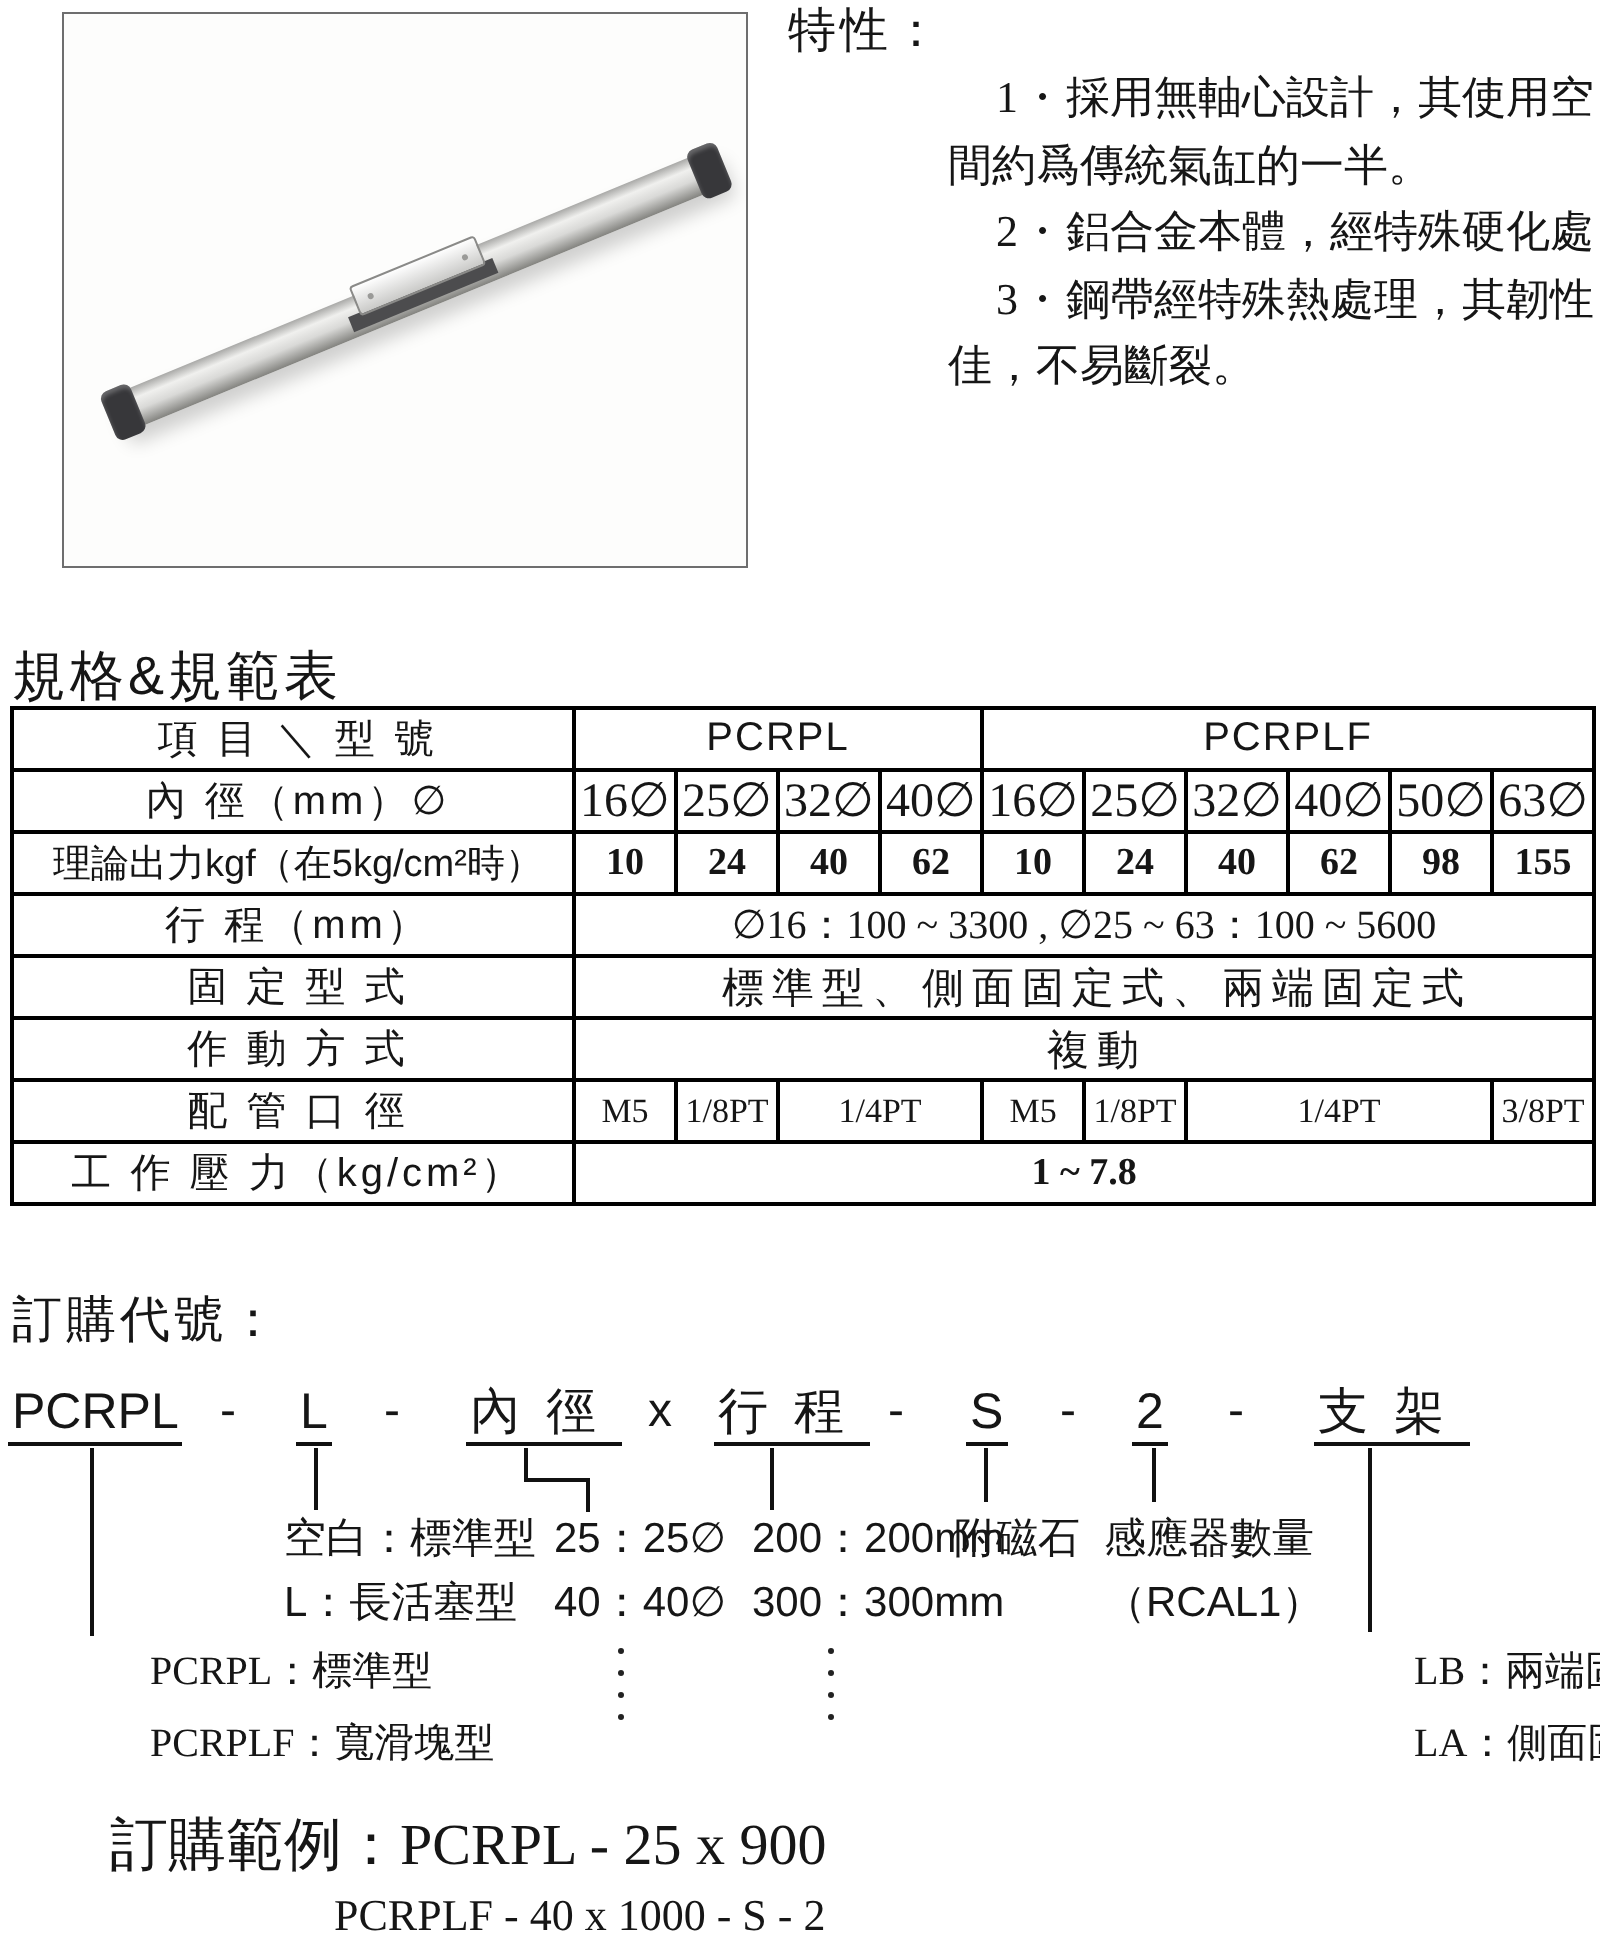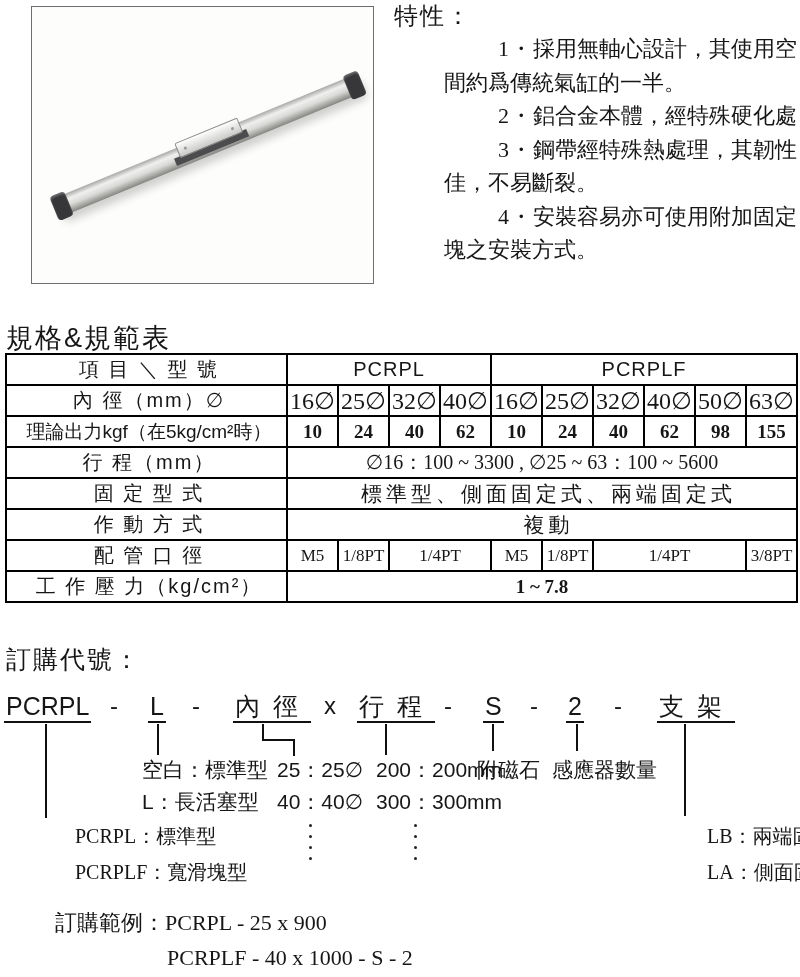--- a/index.html
+++ b/index.html
@@ -21,21 +21,21 @@
     background:linear-gradient(to bottom,#fefefe,#c9c9c7); border:1px solid #8a8a88; border-radius:2px; }
   .cyl-slider i { position:absolute; width:3px; height:3px; border-radius:50%; background:#9a9a98; }
 
   
   .features { position:absolute; left:394px; top:1px; width:404px;
     font-family:"Liberation Serif", serif; }
   .features-title { font-size:24px; line-height:31px; letter-spacing:2px; }
   .feat-item { font-size:22px; line-height:33.5px; }
   .feat-item .l1 { margin-left:104px; }
   .feat-item .no { letter-spacing:1px; }
-  .feat-item .l2 { margin-left:50px; }
+  .feat-item .l2 { margin-left:80px; }
 
   
   .spec-title { position:absolute; left:6px; top:320px; font-size:27px; letter-spacing:2px; }
   table.spec { position:absolute; left:5px; top:353px; width:791px;
     border-collapse:collapse; table-layout:fixed; }
   table.spec td { border:2px solid #000; text-align:center; vertical-align:middle;
     height:31px; overflow:hidden; white-space:nowrap; }
   td.lbl { text-align:left; padding-left:5px; font-size:20px; letter-spacing:2px; }
   td.lbl.tight { letter-spacing:0; font-size:19px; }
   .hdr-item { font-size:21px; letter-spacing:6px; text-align:center !important; }
@@ -51,21 +51,21 @@
     border-bottom:2px solid #111; padding:0 2px 1px 2px; }
   .code.cjk { letter-spacing:13px; padding-right:0; }
   .dash { position:absolute; top:692px; font-size:24px; line-height:28px; }
   .cline { position:absolute; background:#111; }
   .legend { position:absolute; font-size:21px; line-height:32px; white-space:nowrap; }
   .legend.small { font-size:20px; line-height:36px; font-family:"Liberation Serif", serif;margin-left:40px; }
   .vdots { position:absolute; display:flex; flex-direction:column; gap:8px; }
   .vdots i { width:3px; height:3px; border-radius:50%; background:#222; }
 
   
-  .example { position:absolute; left:55px; top:908px; font-size:22px; line-height:30px; }
+  .example { position:absolute; left:55px; top:908px; font-size:29px; line-height:30px; }
   .example .val { font-family:"Liberation Serif", serif; }
   .example-l2 { position:absolute; left:167px; top:945px; font-size:22px;
     font-family:"Liberation Serif", serif; }
 </style>
 </head>
 <body>
 
 <div class="photo-frame">
   <div class="cyl-bar">
     <div class="cyl-cap cap-l"></div>
@@ -83,24 +83,20 @@
   <div class="feat-item">
     <div class="l1"><span class="no">1・</span><span>採用無軸心設計，其使用空</span></div>
     <div class="l2">間約爲傳統氣缸的一半。</div>
   </div>
   <div class="feat-item">
     <div class="l1"><span class="no">2・</span><span>鋁合金本體，經特殊硬化處</span></div>
   </div>
   <div class="feat-item">
     <div class="l1"><span class="no">3・</span><span>鋼帶經特殊熱處理，其韌性</span></div>
     <div class="l2">佳，不易斷裂。</div>
-  </div>
-  <div class="feat-item">
-    <div class="l1"><span class="no">4・</span><span>安裝容易亦可使用附加固定</span></div>
-    <div class="l2">塊之安裝方式。</div>
   </div>
 </div>
 
 <div class="spec-title">規格&amp;規範表</div>
 
 <table class="spec">
   <colgroup>
     <col style="width:281px;">
     <col style="width:51px;">
       <col style="width:51px;">
@@ -208,20 +204,21 @@
   <div>25：25∅</div>
   <div>40：40∅</div>
 </div>
 <div class="legend" style="left:376px;top:754px;">
   <div>200：200mm</div>
   <div>300：300mm</div>
 </div>
 <div class="legend" style="left:477px;top:754px;">附磁石</div>
 <div class="legend" style="left:552px;top:754px;">
   <div>感應器數量</div>
+  <div>（RCAL1）</div>
 </div>
 <div class="legend small" style="left:35px;top:818px;">
   <div>PCRPL：標準型</div>
   <div>PCRPLF：寬滑塊型</div>
 </div>
 <div class="legend small" style="left:667px;top:818px;">
   <div>LB：兩端固定</div>
   <div>LA：側面固定</div>
 </div>
 <div class="vdots" style="left:309px;top:824px;">

